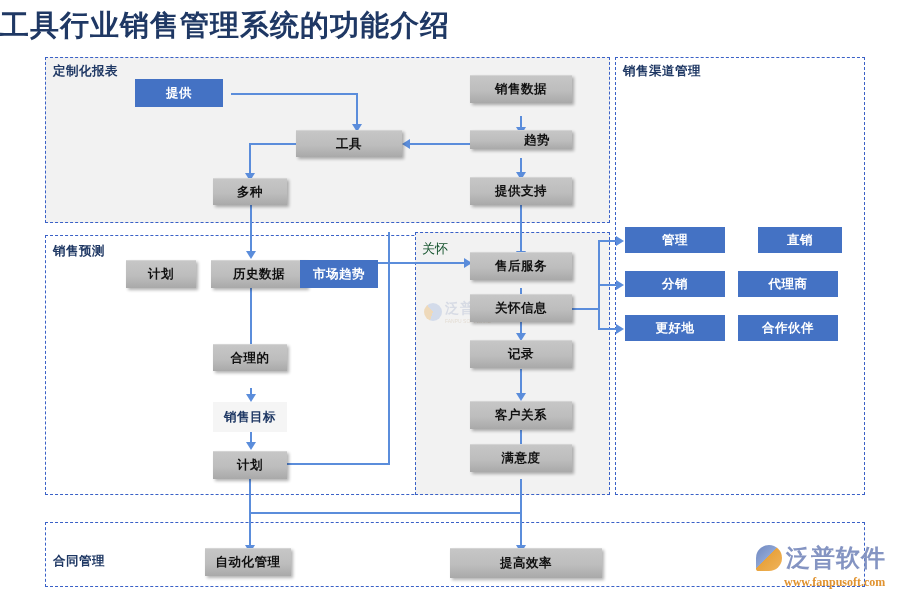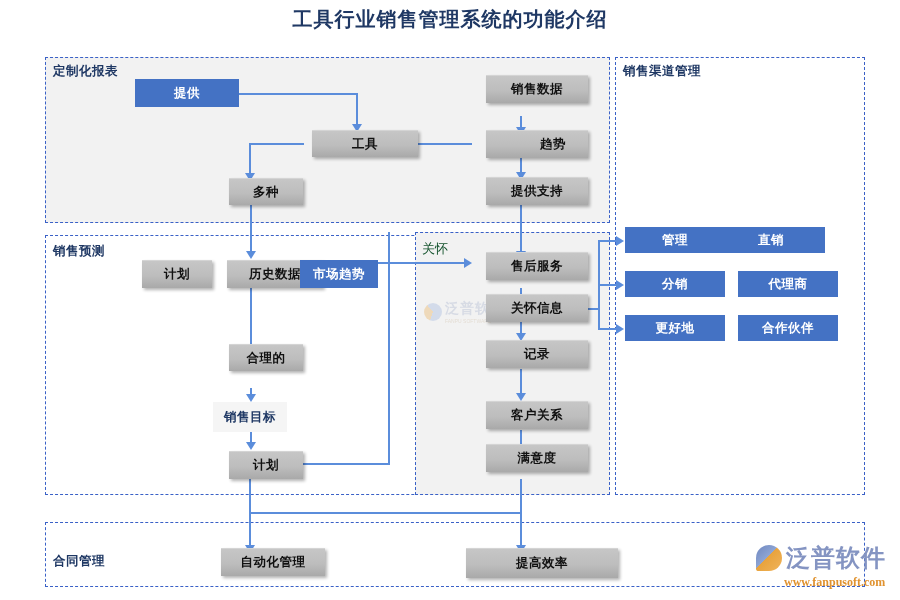--- a/index.html
+++ b/index.html
@@ -5,23 +5,23 @@
   html,body{margin:0;padding:0;}
   body{
     width:900px;height:600px;background:#ffffff;
     font-family:"Liberation Sans","DejaVu Sans",sans-serif;
     overflow:hidden;position:relative;
   }
   #canvas{position:relative;width:900px;height:600px;}
 
   
   .title{
-    position:absolute;left:0;top:6px;width:900px;text-align:center;
+    position:absolute;left:0;top:6px;width:900px;
     font-family:"Liberation Serif","DejaVu Serif",serif;
-    font-size:20px;font-weight:bold;color:#1f3864;letter-spacing:1px;
+    font-size:29px;font-weight:bold;color:#1f3864;letter-spacing:1px;
   }
 
   
   .group{
     position:absolute;border:1px dashed #3a61c7;box-sizing:border-box;
   }
   .group.filled{background:#f2f2f2;}
   .group-label{
     position:absolute;font-size:12.5px;font-weight:bold;color:#1f3864;
     white-space:nowrap;letter-spacing:.5px;
@@ -34,21 +34,20 @@
   .node{
     position:absolute;box-sizing:border-box;
     display:flex;align-items:center;justify-content:center;
     font-size:12.5px;font-weight:bold;letter-spacing:.5px;white-space:nowrap;
   }
   .node.gray{
     background:linear-gradient(180deg,#c6c6c6 0%,#bdbdbd 55%,#a9a9a9 100%);
     color:#111111;
     box-shadow:2px 2px 3px rgba(0,0,0,.30);
     border-top:1px solid #d4d4d4;
-    margin-left:16px;
   }
   .node.blue{
     background:#4472c4;color:#ffffff;
   }
   .node.light{
     background:#f5f5f5;color:#1f3864;
   }
 
   
   .conn{position:absolute;background:#5b8ddb;}
@@ -189,37 +188,37 @@
   <div class="arrow right" style="left:616px;top:324px;"></div>
 
   <div class="wm" style="left:424px;top:300px;">
     <div class="wm-mark"></div>
     <div>
       <div class="wm-txt">泛普软件</div>
       <div class="wm-sub">FANPU SOFTWARE</div>
     </div>
   </div>
 
-  <div class="node blue" style="left:135px;top:79px;width:104px;height:28px;">
+  <div class="node blue" style="left:135px;top:79px;width:88px;height:28px;">
     <span>提供</span>
   </div>
 
   <div class="node gray" style="left:296px;top:130px;width:106px;height:27px;">
     <span>工具</span>
   </div>
 
   <div class="node gray" style="left:213px;top:178px;width:74px;height:27px;">
     <span>多种</span>
   </div>
 
   <div class="node gray" style="left:470px;top:75px;width:102px;height:28px;">
     <span>销售数据</span>
   </div>
 
-  <div class="node gray" style="left:470px;top:130px;width:102px;height:28px;padding-left:32px;">
+  <div class="node gray" style="left:470px;top:130px;width:102px;height:19px;padding-left:32px;">
     <span>趋势</span>
   </div>
 
   <div class="node gray" style="left:470px;top:177px;width:102px;height:28px;">
     <span>提供支持</span>
   </div>
 
   <div class="node gray" style="left:126px;top:260px;width:70px;height:28px;">
     <span>计划</span>
   </div>
@@ -260,39 +259,39 @@
     <span>客户关系</span>
   </div>
 
   <div class="node gray" style="left:470px;top:444px;width:102px;height:28px;">
     <span>满意度</span>
   </div>
 
   <div class="node blue" style="left:625px;top:227px;width:100px;height:26px;">
     <span>管理</span>
   </div>
-  <div class="node blue" style="left:717px;top:227px;width:108px;height:26px;font-family:Liberation Serif, serif;">
+  <div class="node blue" style="left:758px;top:227px;width:84px;height:26px;font-family:Liberation Serif, serif;">
     <span>直销</span>
   </div>
 
   <div class="node blue" style="left:625px;top:271px;width:100px;height:26px;">
     <span>分销</span>
   </div>
   <div class="node blue" style="left:738px;top:271px;width:100px;height:26px;">
     <span>代理商</span>
   </div>
 
   <div class="node blue" style="left:625px;top:315px;width:100px;height:26px;">
     <span>更好地</span>
   </div>
   <div class="node blue" style="left:738px;top:315px;width:100px;height:26px;">
     <span>合作伙伴</span>
   </div>
 
-  <div class="node gray" style="left:205px;top:548px;width:104px;height:28px;">
+  <div class="node gray" style="left:205px;top:548px;width:86px;height:28px;">
     <span>自动化管理</span>
   </div>
 
   <div class="node gray" style="left:450px;top:548px;width:152px;height:30px;">
     <span>提高效率</span>
   </div>
 
   <div class="logo">
     <div class="logo-row">
       <div class="logo-mark"></div>

